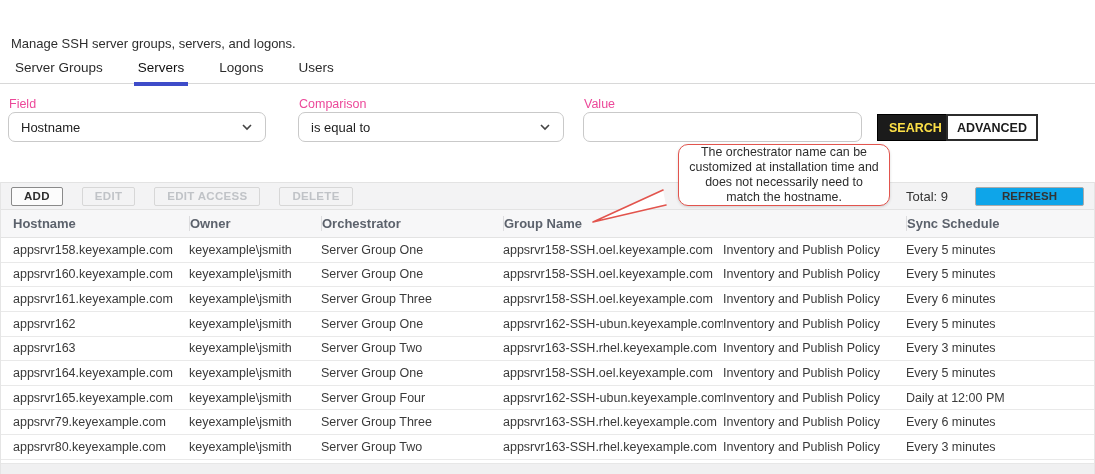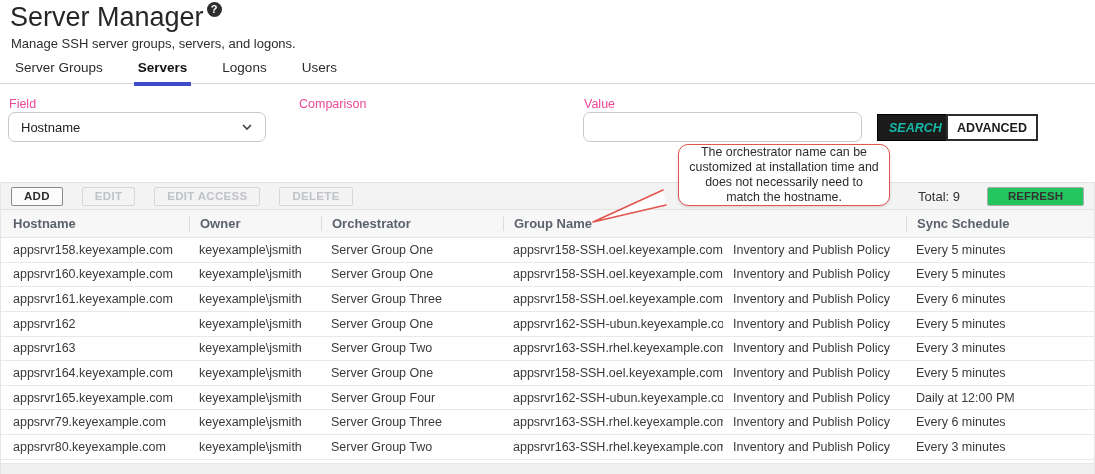--- a/index.html
+++ b/index.html
@@ -8,86 +8,93 @@
 
   
   .page-title { position:absolute; left:10px; top:1px; font-size:27px; line-height:32px; color:#262626; font-weight:400; }
   .help-icon { display:inline-block; width:15px; height:15px; border-radius:50%; background:#2d2d2d; color:#fff;
                font-size:11px; font-weight:bold; line-height:15px; text-align:center; vertical-align:top; margin-left:3px; margin-top:1px; }
   .subtitle { position:absolute; left:11px; top:36px; font-size:13px; color:#2e2e2e; }
 
   
   .tabs { position:absolute; left:11px; top:60px; display:flex; gap:27px; z-index:2; }
   .tab { font-size:13.5px; color:#2b2b2b; padding:0 4px 6px; line-height:16px; cursor:pointer; }
-  .tab.active { font-weight:bold; color:#111; border-bottom:4px solid #3e4cc9; }
+  .tab.active { font-weight:normal; color:#111; border-bottom:4px solid #3e4cc9; }
   .tabs-divider { position:absolute; left:0; right:0; top:83px; height:1px; background:#d8d8d8; }
 
   
   .filter-label { position:absolute; top:97px; font-size:12.5px; color:#ec4899; }
   .sel { position:absolute; top:112px; height:30px; border:1px solid #c9c9c9; border-radius:7px; background:#fff;
          display:flex; align-items:center; padding:0 12px; font-size:13px; color:#222; cursor:pointer; }
   .sel .sel-text { flex:1; }
   .chevron { width:12px; height:12px; display:inline-block; color:#444; }
   .value-input { position:absolute; top:112px; height:30px; border:1px solid #c9c9c9; border-radius:7px;
                  padding:0 12px; font-size:13px; font-family:"Liberation Sans", sans-serif; color:#222; }
   .btn-search { position:absolute; left:877px; top:114px; height:27px; background:#1b1b1b; border:1px solid #000;
-                color:#14b8a6; font-size:12.5px; font-weight:bold; padding:0 11px; font-family:"Liberation Sans", sans-serif; cursor:pointer;font-style:italic; }
+                color:#fde047; font-size:12.5px; font-weight:bold; padding:0 11px; font-family:"Liberation Sans", sans-serif; cursor:pointer; }
   .btn-advanced { position:absolute; left:946px; top:114px; height:27px; background:#fff; border:2px solid #2c2c2c;
                   color:#1b1b1b; font-size:12.5px; font-weight:bold; padding:0 9px; font-family:"Liberation Sans", sans-serif; cursor:pointer; }
 
   
   .panel { position:absolute; left:0; top:182px; width:1095px; height:292px; border-left:1px solid #e5e5e5; border-right:1px solid #e5e5e5; }
   .toolbar { height:28px; background:#f3f3f4; border-top:1px solid #e3e3e3; border-bottom:1px solid #e3e3e3;
              display:flex; align-items:center; padding:0 10px; gap:19px; }
   .tb-btn { height:19px; font-size:11.5px; font-weight:bold; letter-spacing:0.3px; font-family:"Liberation Sans", sans-serif;
             border:1px solid #8a8a8a; background:#fcfcfc; color:#2f2f2f; padding:0 12px; border-radius:2px; cursor:pointer; }
   .tb-btn.disabled { border-color:#d7d7d7; color:#c0c3c7; background:transparent; cursor:default; }
   .tb-spacer { flex:1; }
   .tb-total { font-size:13px; color:#333; margin-right:8px; }
   .tb-refresh { height:19px; font-size:11.5px; font-weight:bold; font-family:"Liberation Sans", sans-serif;
-                border:1px solid #ababab; background:#22c55e; color:#333; padding:0 20px; border-radius:2px; cursor:pointer; }
+                border:1px solid #ababab; background:#0ea5e9; color:#333; padding:0 26px; border-radius:2px; cursor:pointer; }
 
   .grid-cols { display:grid; grid-template-columns:188px 132px 182px 220px 183px 190px; }
   .grid-header { height:28px; background:#f7f7f8; border-bottom:1px solid #e3e3e3; align-items:center;
                  font-size:13px; font-weight:bold; color:#5c626c; }
   .grid-header .cell + .cell { border-left:1px solid #dcdcde; }
-  .cell { padding-left:10px; white-space:nowrap; overflow:hidden; }
+  .cell { white-space:nowrap; overflow:hidden; }
   .cell:first-child { padding-left:12px; }
   .grid-row { height:24.65px; border-bottom:1px solid #e9e9e9; align-items:center; font-size:12.5px; color:#3a3a3a; background:#fff; }
   .footer-strip { position:absolute; left:0; right:0; bottom:0; height:11px; background:#f0f0f1; border-top:1px solid #e7e7e7; }
 
   
   .callout { position:absolute; left:646px; top:144px; width:212px; height:62px; z-index:6; background:#fff;
              border:1.6px solid #e2544d; border-radius:10px; box-shadow:0 1px 3px rgba(0,0,0,0.15);
              display:flex; align-items:center; justify-content:center; text-align:center;
              font-size:12.4px; line-height:15px; color:#2d2d2d; padding:2px 9px;margin-left:32px; }
   .tail-svg { position:absolute; left:0; top:0; width:1095px; height:474px; z-index:7; pointer-events:none; }
 </style>
 </head>
 <body>
 
 <div class="app">
 
-  <h1 class="page-title"><span>Server Manager</span><span class="help-icon">?</span></h1>
   <div class="subtitle">Manage SSH server groups, servers, and logons.</div>
 
   <nav class="tabs">
     <div class="tab">Server Groups</div>
     <div class="tab active">Servers</div>
     <div class="tab">Logons</div>
     <div class="tab">Users</div>
   </nav>
   <div class="tabs-divider"></div>
 
   <div class="filter-label" style="left:9px;">Field</div>
   <div class="filter-label" style="left:299px;">Comparison</div>
   <div class="filter-label" style="left:584px;">Value</div>
 
   <div class="sel" style="left:8px; width:258px;">
     <span class="sel-text">Hostname</span>
+    <span class="chevron">
+      <svg viewBox="0 0 12 12" width="12" height="12">
+          <polyline points="2,4 6,8 10,4" fill="none" stroke="currentColor" stroke-width="1.6"></polyline>
+        </svg>
+    </span>
+  </div>
+  <div class="sel" style="left:298px; width:266px;">
+    <span class="sel-text">is equal to</span>
     <span class="chevron">
       <svg viewBox="0 0 12 12" width="12" height="12">
           <polyline points="2,4 6,8 10,4" fill="none" stroke="currentColor" stroke-width="1.6"></polyline>
         </svg>
     </span>
   </div>
   <input class="value-input" style="left: 583px; width: 279px;" value="">
 
   <button class="btn-search">SEARCH</button>
   <button class="btn-advanced">ADVANCED</button>

